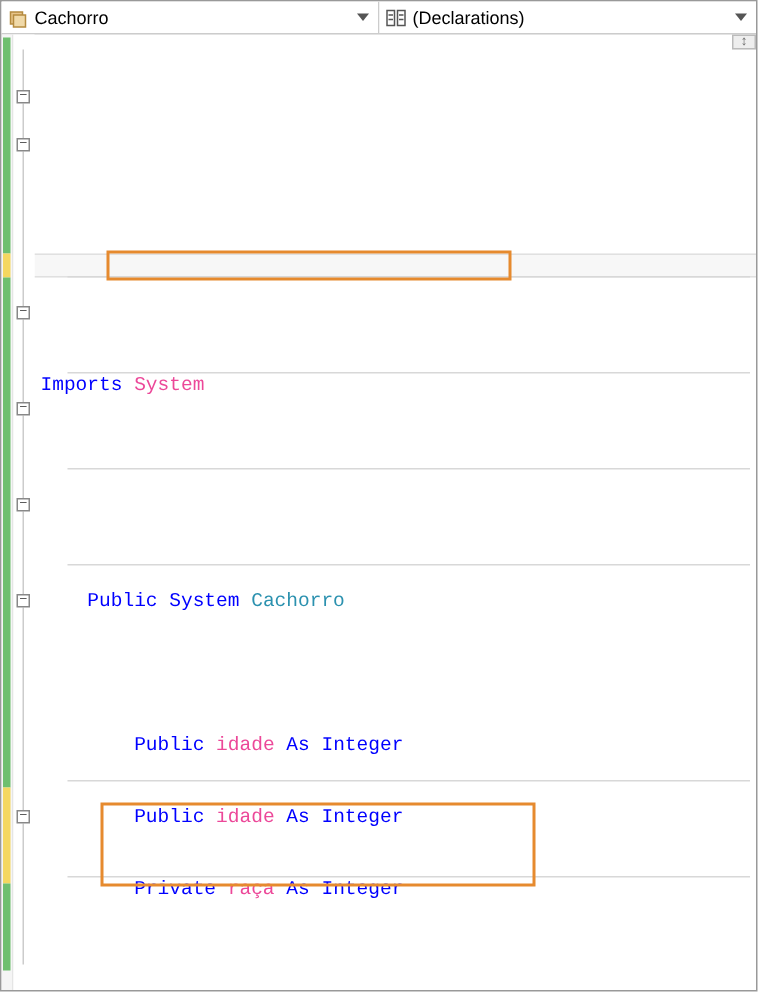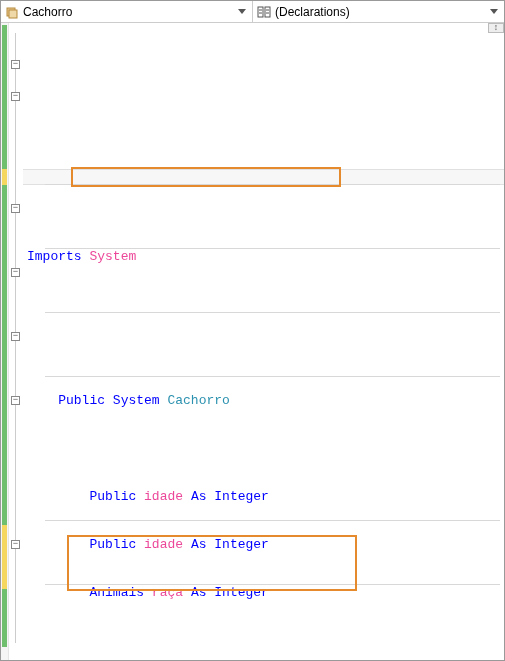--- a/index.html
+++ b/index.html
@@ -204,21 +204,21 @@
     <div class="sep-line" style="top:561px"></div>
 
     
     <div class="line"><span class="kw">Imports</span>&nbsp;<span class="id">System</span></div>
     <div class="line"></div>
     <div class="line"></div>
     <div class="line">&nbsp;&nbsp;&nbsp;&nbsp;<span class="kw">Public</span>&nbsp;<span class="kw">System</span>&nbsp;<span class="ty">Cachorro</span></div>
     <div class="line"></div>
     <div class="line">&nbsp;&nbsp;&nbsp;&nbsp;&nbsp;&nbsp;&nbsp;&nbsp;<span class="kw">Public</span>&nbsp;<span class="id">idade</span>&nbsp;<span class="kw">As</span>&nbsp;<span class="kw">Integer</span></div>
     <div class="line">&nbsp;&nbsp;&nbsp;&nbsp;&nbsp;&nbsp;&nbsp;&nbsp;<span class="kw">Public</span>&nbsp;<span class="id">idade</span>&nbsp;<span class="kw">As</span>&nbsp;<span class="kw">Integer</span></div>
-    <div class="line">&nbsp;&nbsp;&nbsp;&nbsp;&nbsp;&nbsp;&nbsp;&nbsp;<span class="kw">Animais</span>&nbsp;<span class="id">raça</span>&nbsp;<span class="kw">As</span>&nbsp;<span class="kw">Integer</span></div>
+    <div class="line">&nbsp;&nbsp;&nbsp;&nbsp;&nbsp;&nbsp;&nbsp;&nbsp;<span class="kw">Private</span>&nbsp;<span class="id">raça</span>&nbsp;<span class="kw">As</span>&nbsp;<span class="kw">Integer</span></div>
     
     
     
     
     
     
     
     
     
     

